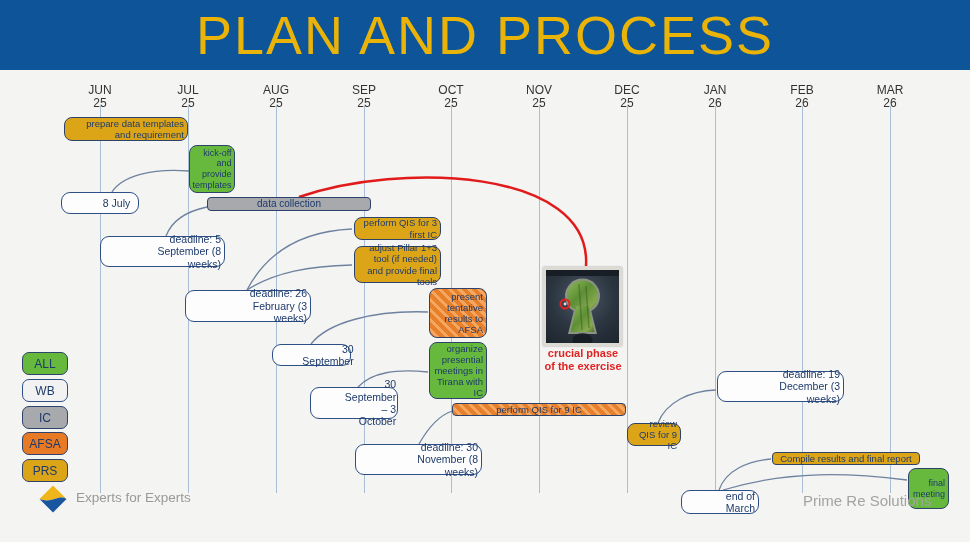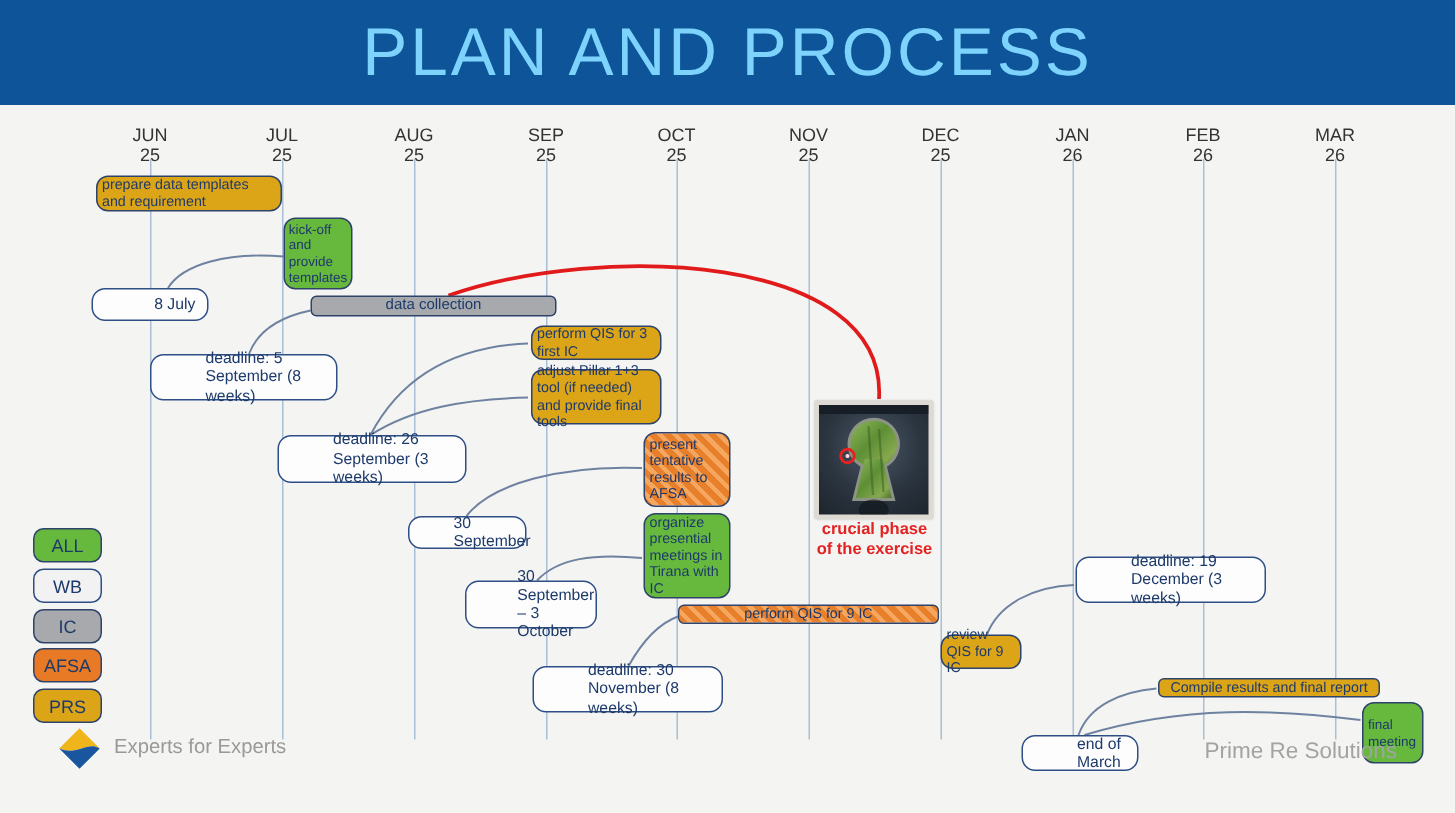--- a/index.html
+++ b/index.html
@@ -1,29 +1,29 @@
 <!DOCTYPE html>
 <html><head>
 <meta charset="utf-8">
 <style>
   html,body{margin:0;padding:0;}
   #slide{position:relative;width:970px;height:542px;background:#f4f4f2;overflow:hidden;
          font-family:"Liberation Sans",sans-serif;}
   
   #header{position:absolute;left:0;top:0;width:970px;height:70px;background:#0d5499;
           display:flex;align-items:center;justify-content:center;}
-  #title{color:#7dd3fc;font-size:45px;font-weight:300;letter-spacing:2px;}
+  #title{color:#eab308;font-size:54px;font-weight:300;letter-spacing:2px;}
   
   .month{position:absolute;top:84px;width:88px;text-align:center;color:#333;font-size:12px;line-height:1.1;}
   .month span{display:block;}
   .gridline{position:absolute;top:106px;width:1px;height:387px;background:#a9bfd8;}
   
   .box{position:absolute;box-sizing:border-box;border:1.5px solid #2e4369;border-radius:8px;
        color:#1d3a6b;font-size:9.5px;line-height:1.18;display:flex;align-items:center;
-       justify-content:center;text-align:left;padding:2px 3px;}
+       justify-content:center;text-align:right;padding:2px 3px;}
   .gold{background:#dca518;}
   .green{background:#67b93e;}
   .grayfill{background:#a7a9ac;}
   .whitefill{background:#fdfdfd;border-color:#2e4f86;padding-left:36px;}
   .hatch{background:repeating-linear-gradient(45deg,#e87f2b 0 4px,#f5a65f 4px 7px);}
   .bar{border-radius:4px;padding:0 4px;}
   .date{font-size:10.5px;border-radius:9px;}
   
   #photo{position:absolute;left:543px;top:267px;width:79px;height:79px;background:#ddd9d3;
          box-sizing:border-box;padding:3px;box-shadow:0 0 2px rgba(0,0,0,.35);}
@@ -123,21 +123,21 @@
     <path d="M299 197 C400 162 592 168 586 266" fill="none" stroke="#e11b1b" stroke-width="2.5"></path>
   </svg>
 
   <div class="box gold" style="left:64px;top:117px;width:124px;height:24px">prepare data templates and requirement</div>
   <div class="box green" style="left:189px;top:145px;width:46px;height:48px;font-size:9px">kick-off and provide templates</div>
   <div class="box whitefill date" style="left:61px;top:192px;width:78px;height:22px">8 July</div>
   <div class="box grayfill bar" style="left:207px;top:197px;width:164px;height:14px;font-size:10px">data collection</div>
   <div class="box whitefill date" style="left:100px;top:236px;width:125px;height:31px">deadline: 5 September (8 weeks)</div>
   <div class="box gold" style="left:354px;top:217px;width:87px;height:23px">perform QIS for 3 first IC</div>
   <div class="box gold" style="left:354px;top:246px;width:87px;height:37px">adjust Pillar 1+3 tool (if needed) and provide final tools</div>
-  <div class="box whitefill date" style="left:185px;top:290px;width:126px;height:32px">deadline: 26 September (3 weeks)</div>
+  <div class="box whitefill date" style="left:185px;top:290px;width:126px;height:32px">deadline: 26 February (3 weeks)</div>
   <div class="box hatch" style="left:429px;top:288px;width:58px;height:50px">present tentative results to AFSA</div>
   <div class="box whitefill date" style="left:272px;top:344px;width:79px;height:22px">30 September</div>
   <div class="box green" style="left:429px;top:342px;width:58px;height:57px">organize presential meetings in Tirana with IC</div>
   <div class="box whitefill date" style="left:310px;top:387px;width:88px;height:32px">30 September –&nbsp;3 October</div>
   <div class="box hatch bar" style="left:452px;top:403px;width:174px;height:13px">perform QIS for 9 IC</div>
   <div class="box gold" style="left:627px;top:423px;width:54px;height:23px">review QIS for 9 IC</div>
   <div class="box whitefill date" style="left:355px;top:444px;width:127px;height:31px">deadline: 30 November (8 weeks)</div>
   <div class="box whitefill date" style="left:717px;top:371px;width:127px;height:31px">deadline: 19 December (3 weeks)</div>
   <div class="box gold bar" style="left:772px;top:452px;width:148px;height:13px">Compile results and final report</div>
   <div class="box green" style="left:908px;top:468px;width:41px;height:41px;font-size:9px">final meeting</div>

